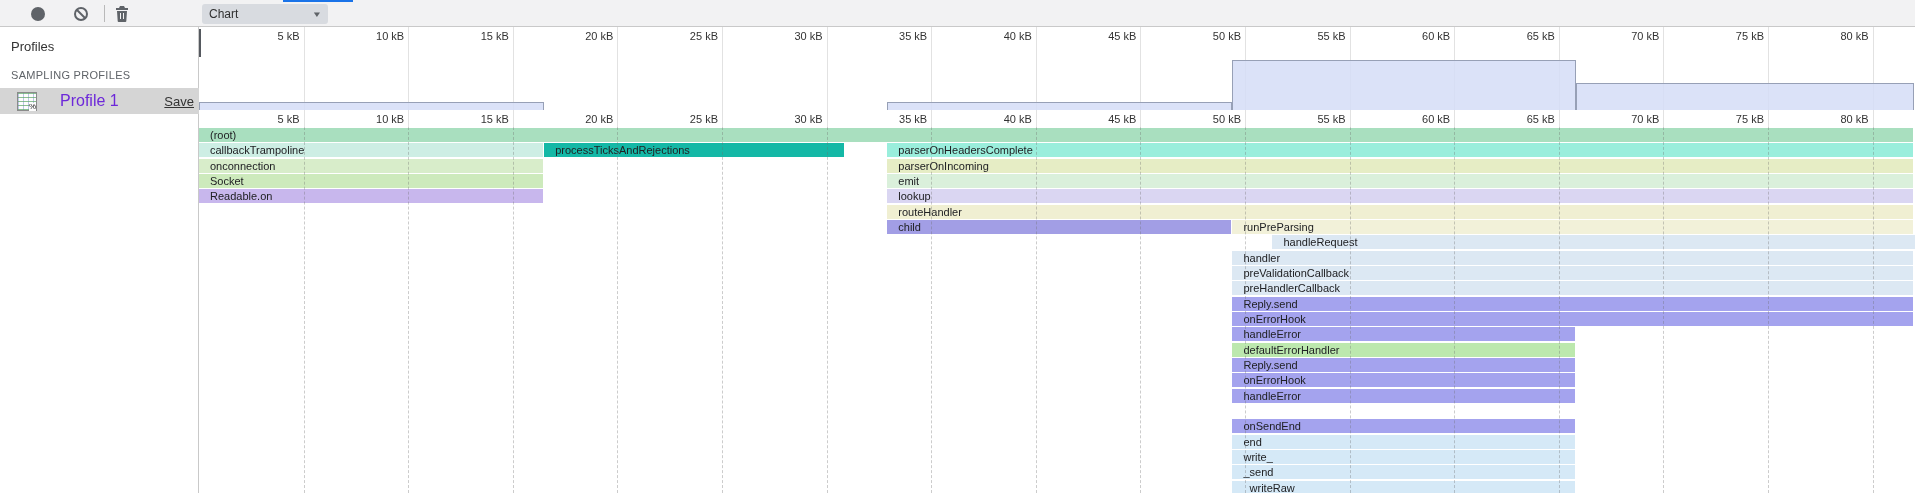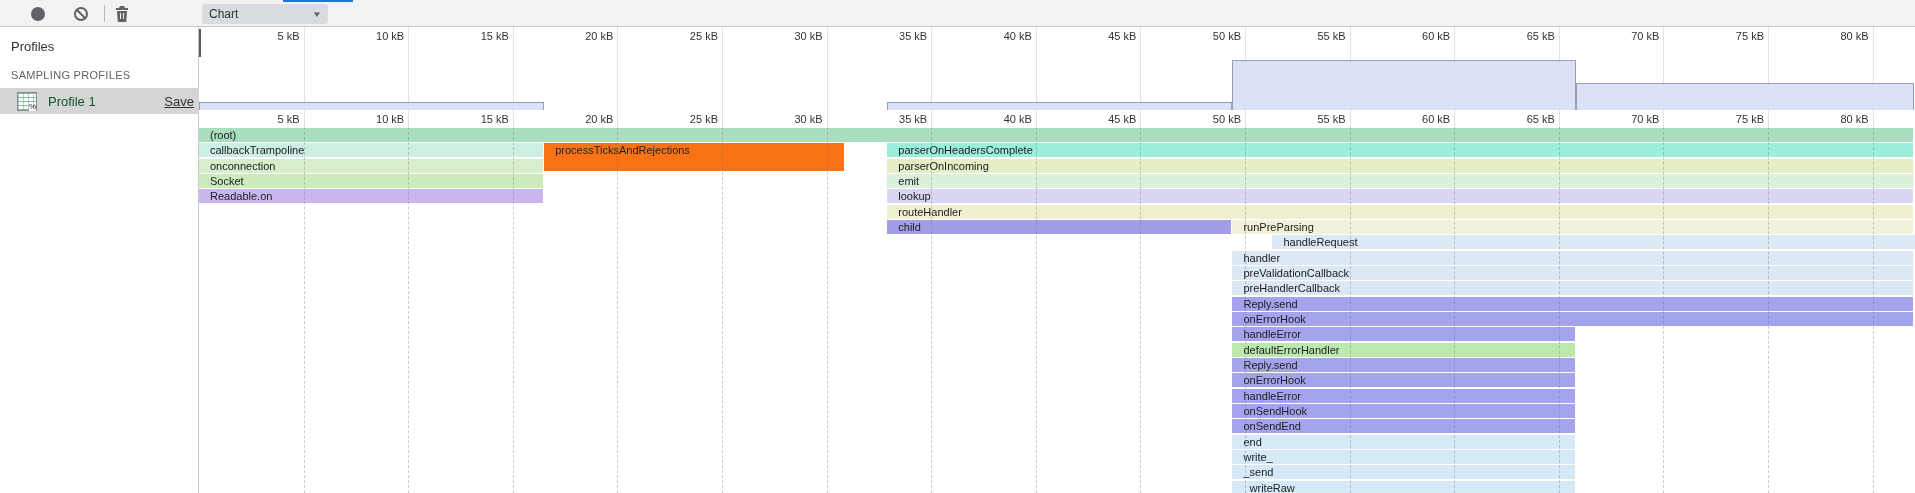--- a/index.html
+++ b/index.html
@@ -25,21 +25,21 @@
   .profiles-heading { position:absolute; left:11px; top:12px; font-size:13px; color:#333;text-align:right; }
   .section-label { position:absolute; left:11px; top:42px; font-size:11px; color:#5f6368; letter-spacing:.3px; }
   .profile-item { position:absolute; left:0; top:61px; width:199px; height:26px;
                   background:#d5d5d5; display:flex; align-items:center; cursor:pointer; }
   .profile-icon { position:relative; margin-left:17px; width:20px; height:19px;
                   background:#fdfdfd; border:1px solid #8a8a8a; flex:0 0 auto;
                   background-image:
                     repeating-linear-gradient(to bottom, rgba(100,170,110,.75) 0 1px, rgba(0,0,0,0) 1px 4px),
                     repeating-linear-gradient(to right, rgba(110,130,200,.45) 0 1px, rgba(0,0,0,0) 1px 5px); }
   .profile-icon .pct { position:absolute; right:0; bottom:-1px; font-size:8px; background:#fdfdfd; color:#222; line-height:8px; }
-  .profile-name { margin-left:11px; font-size:13px; color:#14532d; }
+  .profile-name { margin-left:23px; font-size:16px; color:#6d28d9; }
   .save-link { position:absolute; right:5px; font-size:13px; color:#333; text-decoration:underline; cursor:pointer; }
   
   .pane { position:absolute; left:199px; top:27px; width:1716px; height:466px; overflow:hidden; background:#fff;text-decoration:underline; }
   .gl { position:absolute; top:0; height:100px; width:1px; background:#e2e2e2; }
   .gl-dash { position:absolute; top:100px; height:366px; width:0;
              border-left:1px dashed rgba(110,110,110,.35); pointer-events:none; z-index:5; }
   .ruler-label { position:absolute; height:14px; width:72px; text-align:right;
                  font-size:11px; color:#333; line-height:14px; pointer-events:none; z-index:3; }
   #overview { position:absolute; left:0; top:0; width:100%; height:83px; z-index:2; }
   .ov-seg { position:absolute; bottom:0; background:rgba(213,221,247,.85);
@@ -150,21 +150,21 @@
       <div class="ruler-label" style="left: 1074.6px; top: 85px;">55 kB</div>
       <div class="ruler-label" style="left: 1179.2px; top: 85px;">60 kB</div>
       <div class="ruler-label" style="left: 1283.8px; top: 85px;">65 kB</div>
       <div class="ruler-label" style="left: 1388.4px; top: 85px;">70 kB</div>
       <div class="ruler-label" style="left: 1493px; top: 85px;">75 kB</div>
       <div class="ruler-label" style="left: 1597.6px; top: 85px;">80 kB</div>
     </div>
   <div id="rows">
       <div class="bar" style="left: 0px; width: 1714.44px; top: 1px; height: 14px; background: rgb(169, 223, 191);">(root)</div>
       <div class="bar" style="left: 0px; width: 344.18px; top: 16px; height: 14px; background: rgb(205, 238, 228);">callbackTrampoline</div>
-      <div class="bar" style="left: 345.18px; width: 300.248px; top: 16px; height: 28px; background: #f97316;">processTicksAndRejections</div>
+      <div class="bar" style="left: 345.18px; width: 300.248px; top: 16px; height: 14px; background: #14b8a6;">processTicksAndRejections</div>
       <div class="bar" style="left: 688.268px; width: 1026.17px; top: 16px; height: 14px; background: rgb(154, 238, 220);">parserOnHeadersComplete</div>
       <div class="bar" style="left: 0px; width: 344.18px; top: 32px; height: 14px; background: rgb(216, 237, 202);">onconnection</div>
       <div class="bar" style="left: 688.268px; width: 1026.17px; top: 32px; height: 14px; background: rgb(230, 237, 197);">parserOnIncoming</div>
       <div class="bar" style="left: 0px; width: 344.18px; top: 47px; height: 14px; background: rgb(205, 234, 188);">Socket</div>
       <div class="bar" style="left: 688.268px; width: 1026.17px; top: 47px; height: 14px; background: rgb(218, 240, 219);">emit</div>
       <div class="bar" style="left: 0px; width: 344.18px; top: 62px; height: 14px; background: rgb(200, 183, 237);">Readable.on</div>
       <div class="bar" style="left: 688.268px; width: 1026.17px; top: 62px; height: 14px; background: rgb(218, 214, 242);">lookup</div>
       <div class="bar" style="left: 688.268px; width: 1026.17px; top: 78px; height: 14px; background: rgb(240, 239, 210);">routeHandler</div>
       <div class="bar dotted" style="left: 688.268px; width: 344.18px; top: 93px; height: 14px; background: rgb(162, 158, 229);">child</div>
       <div class="bar" style="left: 1033.45px; width: 680.992px; top: 93px; height: 14px; background: rgb(242, 241, 217);">runPreParsing</div>
@@ -172,21 +172,20 @@
       <div class="bar" style="left: 1033.45px; width: 680.992px; top: 124px; height: 14px; background: rgb(220, 232, 243);">handler</div>
       <div class="bar" style="left: 1033.45px; width: 680.992px; top: 154px; height: 14px; background: rgb(220, 232, 243);">preHandlerCallback</div>
       <div class="bar" style="left: 1033.45px; width: 680.992px; top: 139px; height: 14px; background: rgb(220, 232, 243);">preValidationCallback</div>
       <div class="bar dotted" style="left: 1033.45px; width: 680.992px; top: 170px; height: 14px; background: rgb(164, 163, 238);">Reply.send</div>
       <div class="bar dotted" style="left: 1033.45px; width: 680.992px; top: 185px; height: 14px; background: rgb(164, 163, 238);">onErrorHook</div>
       <div class="bar" style="left: 1033.45px; width: 342.088px; top: 200px; height: 14px; background: rgb(164, 163, 238);">handleError</div>
       <div class="bar" style="left: 1033.45px; width: 342.088px; top: 216px; height: 14px; background: rgb(188, 232, 174);">defaultErrorHandler</div>
       <div class="bar" style="left: 1033.45px; width: 342.088px; top: 231px; height: 14px; background: rgb(164, 163, 238);">Reply.send</div>
       <div class="bar" style="left: 1033.45px; width: 342.088px; top: 246px; height: 14px; background: rgb(164, 163, 238);">onErrorHook</div>
       <div class="bar" style="left: 1033.45px; width: 342.088px; top: 262px; height: 14px; background: rgb(164, 163, 238);">handleError</div>
-      <div class="bar" style="left: 1033.45px; width: 342.088px; top: 277px; height: 14px; background: rgb(164, 163, 238);">onSendHook</div>
       <div class="bar" style="left: 1033.45px; width: 342.088px; top: 292px; height: 14px; background: rgb(164, 163, 238);">onSendEnd</div>
       <div class="bar" style="left: 1033.45px; width: 342.088px; top: 308px; height: 14px; background: rgb(213, 233, 247);">end</div>
       <div class="bar" style="left: 1033.45px; width: 342.088px; top: 323px; height: 14px; background: rgb(213, 233, 247);">write_</div>
       <div class="bar" style="left: 1033.45px; width: 342.088px; top: 338px; height: 14px; background: rgb(213, 233, 247);">_send</div>
       <div class="bar" style="left: 1033.45px; width: 342.088px; top: 354px; height: 14px; background: rgb(213, 233, 247);">_writeRaw</div>
     </div>
   <div id="dashes">
       <div class="gl-dash" style="left: 104.6px;"></div>
       <div class="gl-dash" style="left: 209.2px;"></div>
       <div class="gl-dash" style="left: 313.8px;"></div>

